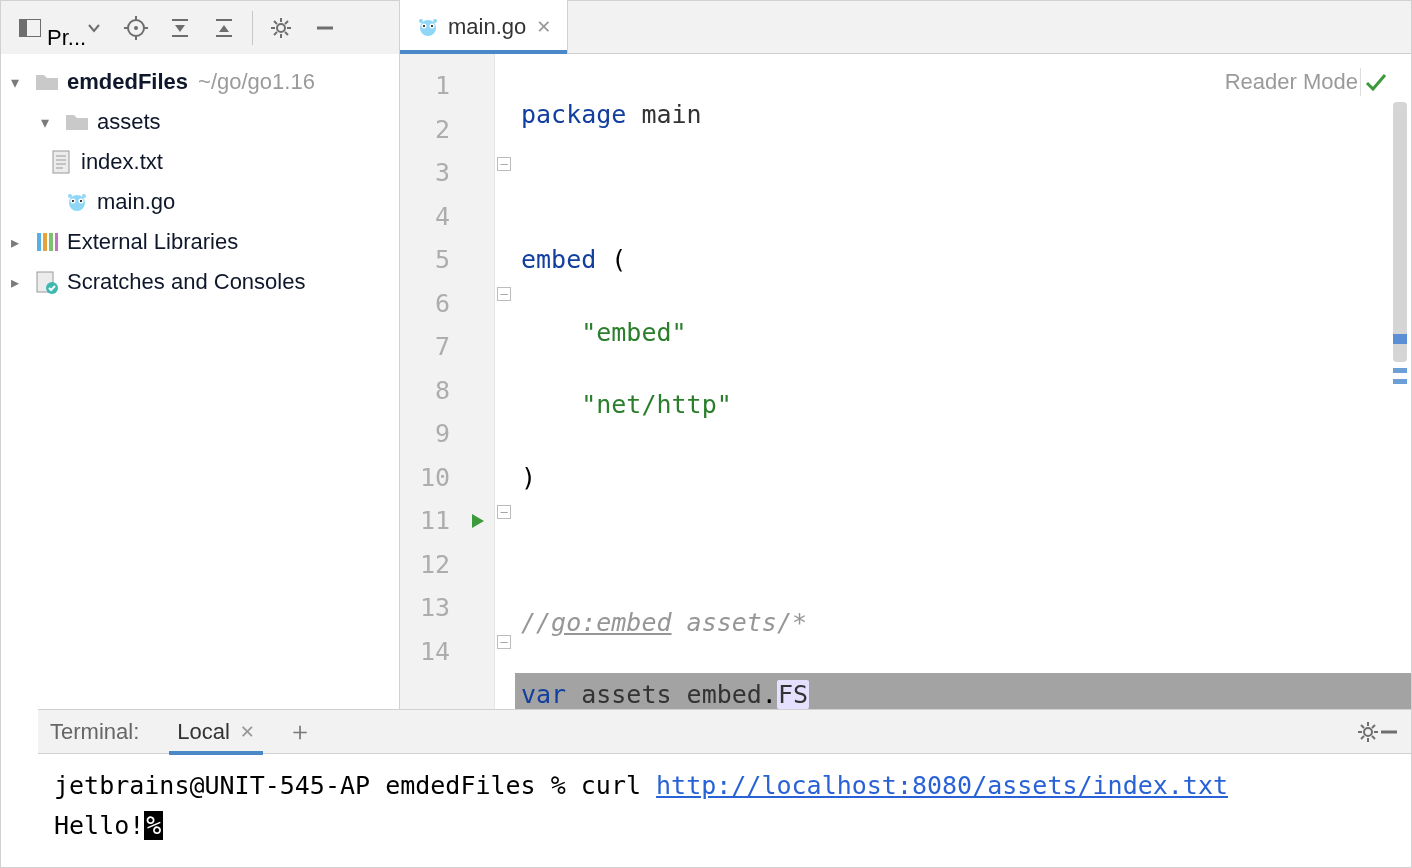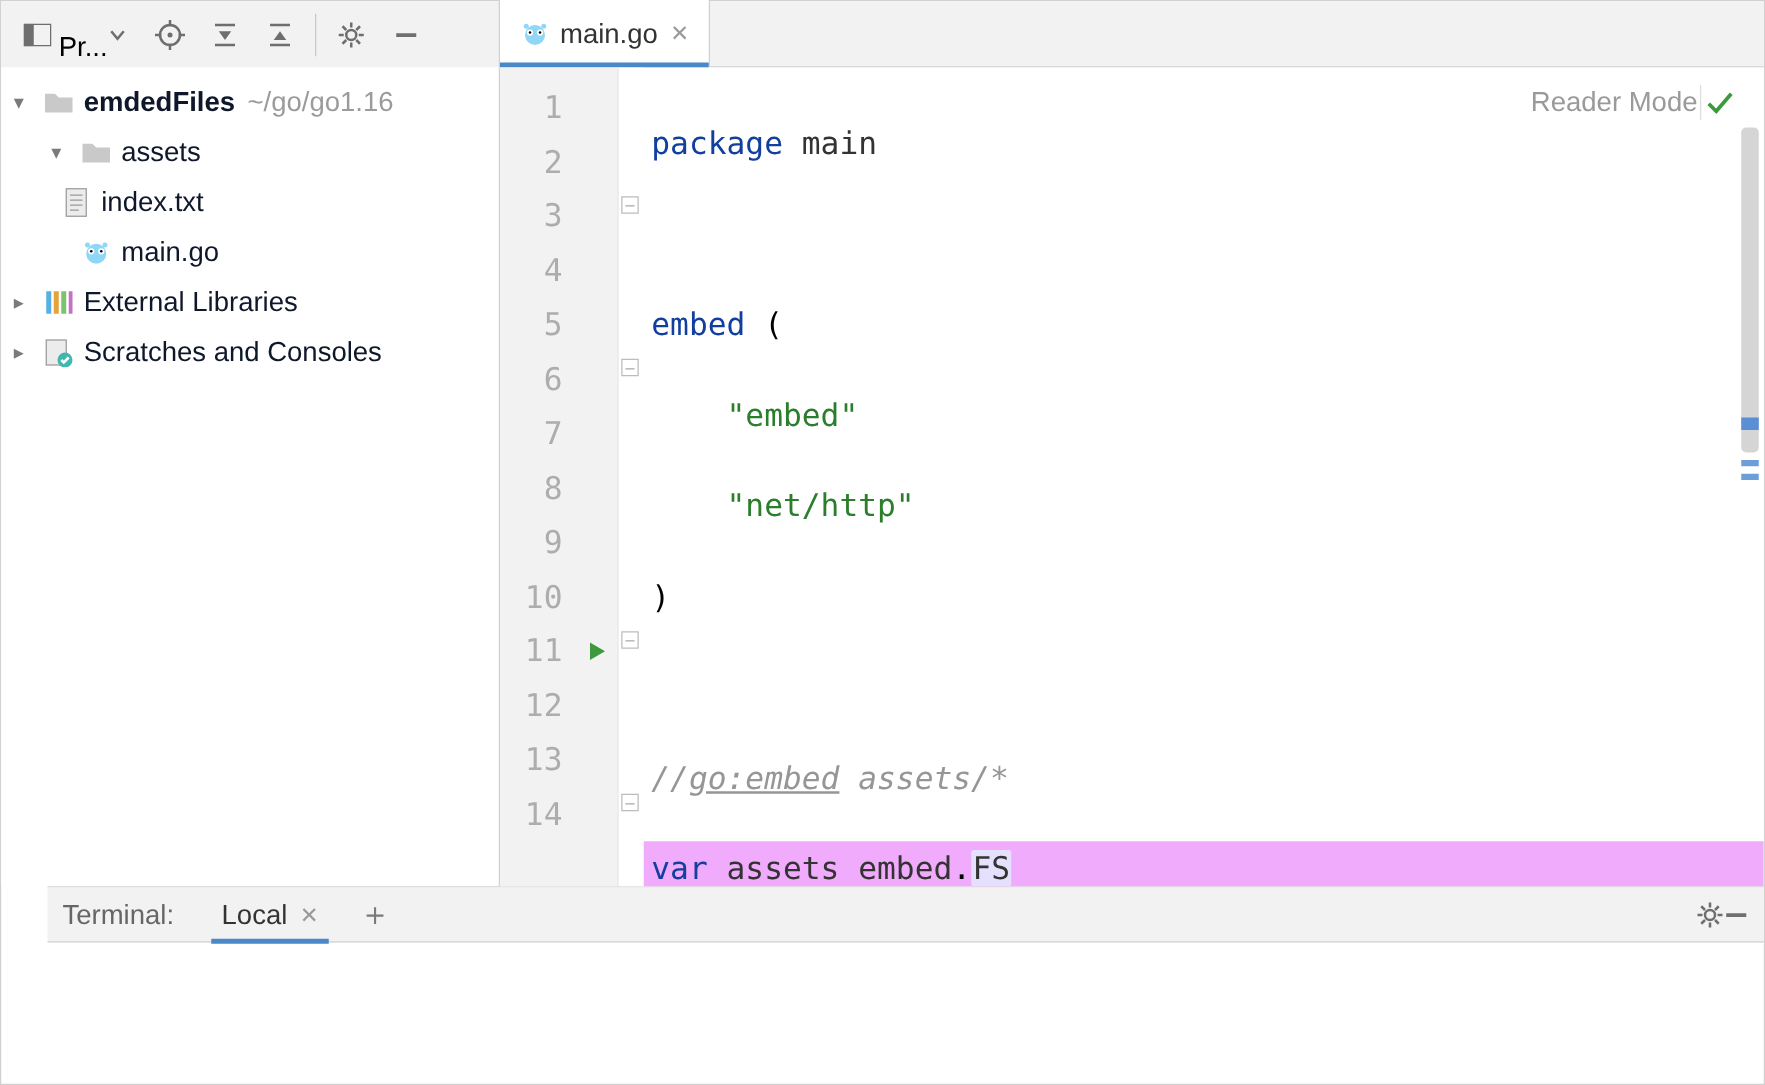--- a/index.html
+++ b/index.html
@@ -42,21 +42,21 @@
   .reader-label { color: #9a9a9a; font-size: 22px; }
   .reader-sep { width: 1px; height: 28px; background: #ddd; }
   .code-wrap { flex: 1; display: flex; overflow: hidden; font-family: Menlo, Consolas, monospace; font-size: 25px; }
   .gutter { width: 95px; background: #f2f2f2; border-right: 1px solid #e6e6e6; text-align: right; color: #adadad; padding-top: 10px; }
   .gutter .ln { height: 43.5px; line-height: 43.5px; padding-right: 44px; position: relative; }
   .gutter .ln .run-icon { position:absolute; right:8px; top:50%; transform:translateY(-50%); color:#3c9a3c; }
   .ann-col { width: 20px; background:#fff; position:relative; }
   .fold { position:absolute; left:2px; width:14px; height:14px; border:1px solid #bcbcbc; background:#fff; font-size:12px; line-height:12px; text-align:center; color:#9a9a9a; }
   .code { flex:1; padding-top:10px; white-space:pre; position:relative; }
   .code .line { height:43.5px; line-height:43.5px; padding-left:6px; }
-  .code .line.hl { background:#f0abfc; }
+  .code .line.hl { background:#a3a3a3; }
   .kw { color:#123f9e; }
   .id { color:#333; }
   .str { color:#2b7e2b; }
   .cmt { color:#969696; font-style:italic; }
   .cmt .u { text-decoration: underline; }
   .pkg { color:#333; }
   .typ { color:#333; background:#e6e0ff; border-radius:2px; padding:0 1px; }
   .scroll-mark { position:absolute; right:4px; top:48px; width:14px; height:260px; background:#d5d5d5; border-radius:4px; }
   .scroll-blue { position:absolute; right:4px; top:280px; width:14px; height:10px; background:#5a8fd6; }
   .scroll-b2  { position:absolute; right:4px; top:314px; width:14px; height:5px; background:#6c9ed8; }
@@ -323,15 +323,19 @@
               <line x1="15" y1="7" x2="18" y2="4"></line>
             </g>
           </svg>
       </div>
       <div class="iconbtn">
         <svg width="20" height="20">
             <line x1="2" y1="10" x2="18" y2="10" stroke="#6e6e6e" stroke-width="3"></line>
           </svg>
       </div>
     </div>
+    <div class="term-body">
+      <div class="term-line"><span>jetbrains@UNIT-545-AP emdedFiles % curl </span><span class="term-link">http://localhost:8080/assets/index.txt</span></div>
+      <div class="term-line"><span>Hello!</span><span class="term-cursor">%</span></div>
+    </div>
   </div>
 
 </div>
 
 </body></html>

